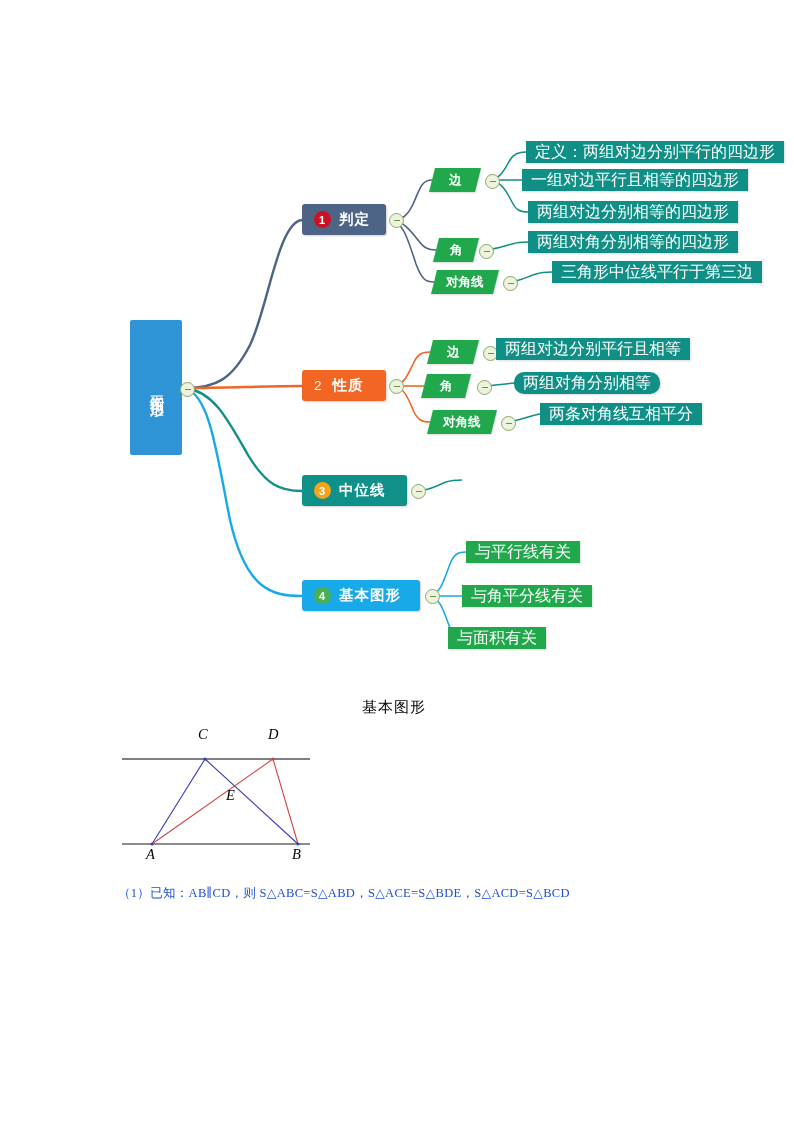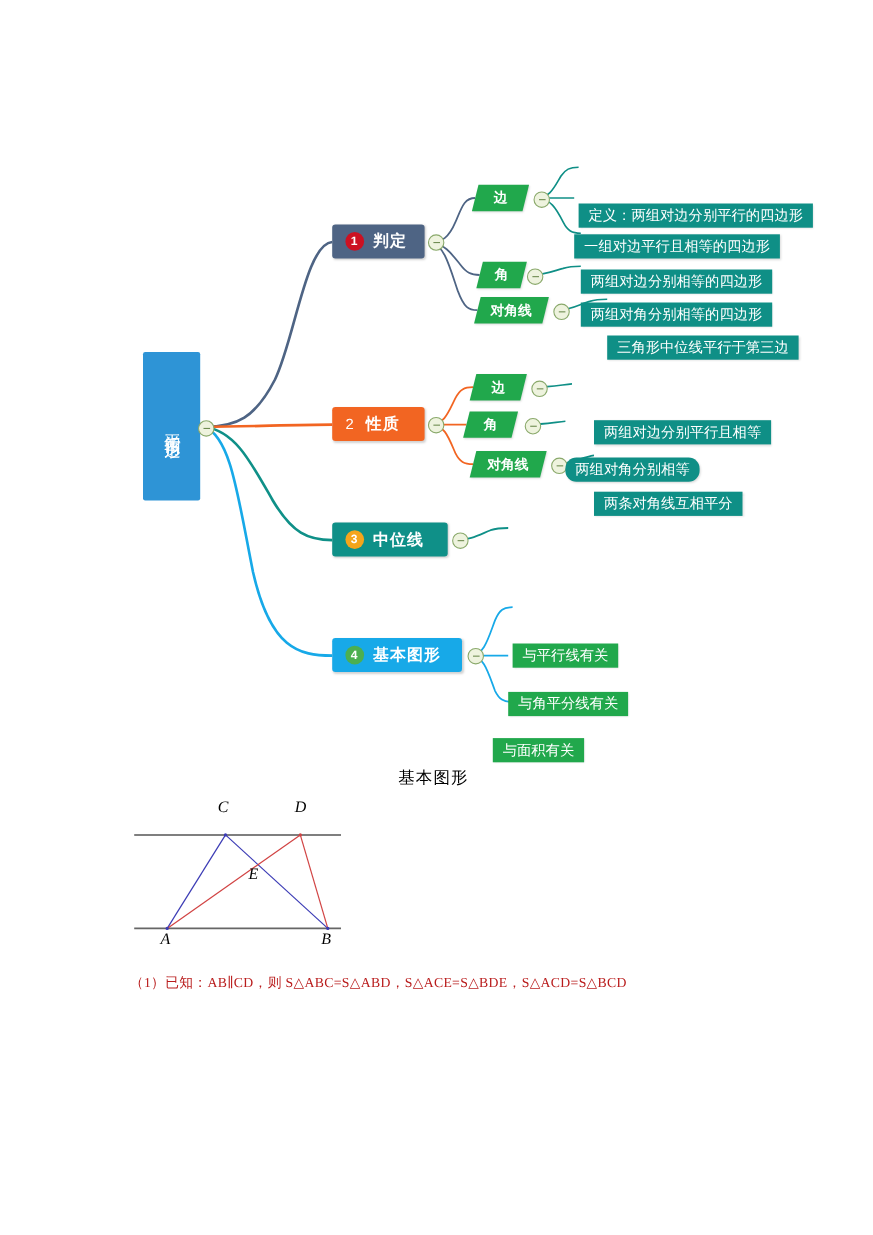--- a/index.html
+++ b/index.html
@@ -63,22 +63,22 @@
     height:24px;background:#21a84c;color:#fff;
     font-size:12.5px;font-weight:bold;font-family:"DejaVu Sans",sans-serif;
     display:flex;align-items:center;justify-content:center;
     transform:skewX(-14deg);box-shadow:1px 1px 2px rgba(0,0,0,.15);
   }
   .chip > span{transform:skewX(14deg);display:block;}
 
   
   .leaf{
     height:22px;padding:0 9px;display:flex;align-items:center;
-    font-size:13px;color:#ffffff;font-family:"DejaVu Sans",sans-serif;
-    white-space:nowrap;box-shadow:1px 1px 2px rgba(0,0,0,.14);margin-top:44px;
+    font-size:16px;color:#ffffff;font-family:"DejaVu Sans",sans-serif;
+    white-space:nowrap;box-shadow:1px 1px 2px rgba(0,0,0,.14);
   }
   .leaf.teal{background:#0f8f86;}
   .leaf.green{background:#21a84c;border-radius:3px;}
   .leaf.green-sq{background:#21a84c;}
 
   
   .toggle{
     position:absolute;width:13px;height:13px;border-radius:50%;
     background:#eef3de;border:1.2px solid #8aa96b;
     display:flex;align-items:center;justify-content:center;
@@ -93,21 +93,21 @@
   #geo-wrap{position:absolute;left:110px;top:730px;width:300px;height:140px;}
   #geo-svg{width:300px;height:140px;}
   .geo-label{
     position:absolute;font-family:"Liberation Serif","DejaVu Serif",serif;
     font-style:italic;font-size:14.5px;color:#000;
   }
 
   
   .formula-line{
     position:absolute;font-family:"Liberation Serif","DejaVu Serif",serif;
-    font-size:12.5px;color:#b91c1c;white-space:nowrap;letter-spacing:.3px;
+    font-size:12.5px;color:#1d4ed8;white-space:nowrap;letter-spacing:.3px;
   }
   #formula-1{left:118px;top:885px;}
   #formula-2{left:112px;top:915px;}
 </style>
 </head>
 <body>
 
 <div class="page">
 
 
@@ -196,21 +196,21 @@
     <div class="chip" style="position:absolute;left:424px;top:244px;width:44px;">
       <span>角</span>
     </div>
     <div class="toggle" style="left:477px;top:250px;"></div>
 
     <div class="chip" style="position:absolute;left:430px;top:280px;width:64px;">
       <span>对角线</span>
     </div>
     <div class="toggle" style="left:501px;top:286px;"></div>
 
-    <div class="leaf teal" style="position:absolute;left:540px;top:208px;">两组对边分别平行且相等</div>
+    <div class="leaf teal" style="position:absolute;left:496px;top:208px;">两组对边分别平行且相等</div>
     <div class="leaf teal" style="position:absolute;left:514px;top:242px;border-radius:10px;">两组对角分别相等</div>
     <div class="leaf teal" style="position:absolute;left:540px;top:273px;">两条对角线互相平分</div>
 
     <div id="branch-3" class="node branch">
       <span class="badge" style="background:#f5a51b">3</span>
       <span>中位线</span>
     </div>
     <div class="toggle" style="left:411px;top:354px;"></div>
 
 

